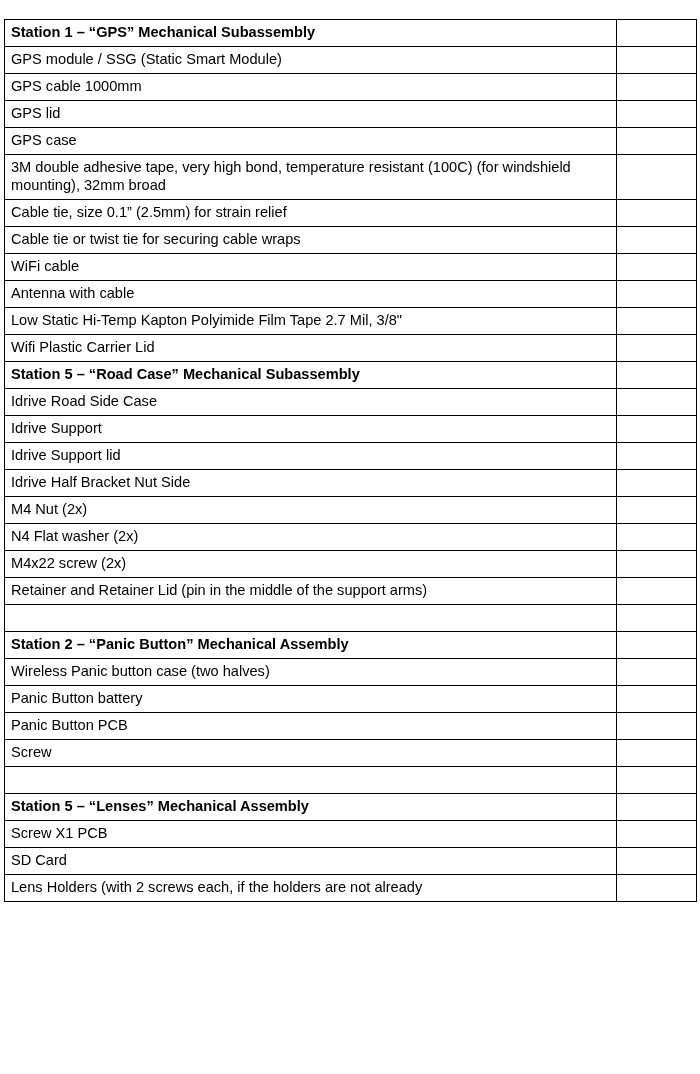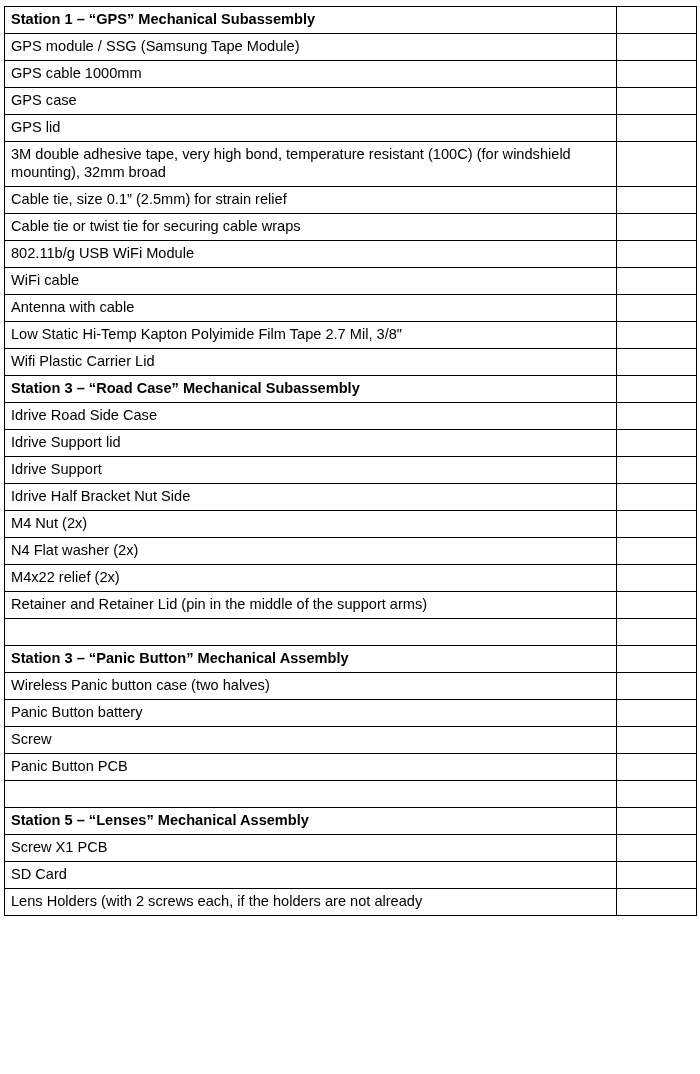--- a/index.html
+++ b/index.html
@@ -10,21 +10,21 @@
   body {
     width: 700px;
     height: 1074px;
     font-family: "Liberation Sans", sans-serif;
     color: #000000;
     overflow: hidden;
   }
   .doc {
     width: 700px;
     box-sizing: border-box;
-    padding: 6px 0 0 0;
+    padding: 19px 0 0 0;
   }
   table.bom {
     border-collapse: collapse;
     width: 692px;
     margin-left: 4px;
     table-layout: fixed;
   }
   table.bom col.c-desc { width: 612px; }
   table.bom col.c-qty  { width: 80px; }
 
@@ -58,125 +58,121 @@
     <colgroup>
       <col class="c-desc">
       <col class="c-qty">
     </colgroup>
     <tbody id="table-body">
         <tr>
           <td class="section">Station 1 – “GPS” Mechanical Subassembly</td>
           <td class="qty"></td>
         </tr>
         <tr>
-          <td class="indent">GPS module / SSG (Samsung Tape Module)</td>
+          <td class="indent">GPS module / SSG (Static Smart Module)</td>
           <td class="qty"></td>
         </tr>
         <tr>
           <td class="indent">GPS cable 1000mm</td>
           <td class="qty"></td>
         </tr>
         <tr>
-          <td class="indent">GPS case</td>
+          <td class="indent">GPS lid</td>
           <td class="qty"></td>
         </tr>
         <tr>
-          <td class="indent">GPS lid</td>
+          <td class="indent">GPS case</td>
           <td class="qty"></td>
         </tr>
         <tr>
           <td class="indent"> 3M double adhesive tape, very high bond, temperature resistant (100C) (for windshield mounting), 32mm broad</td>
           <td class="qty"></td>
         </tr>
         <tr>
           <td class="indent">Cable tie, size 0.1” (2.5mm)  for strain relief</td>
           <td class="qty"></td>
         </tr>
         <tr>
           <td class="indent">Cable tie or twist tie for securing cable wraps</td>
-          <td class="qty"></td>
-        </tr>
-        <tr>
-          <td class="indent">802.11b/g USB WiFi Module</td>
           <td class="qty"></td>
         </tr>
         <tr>
           <td class="indent">WiFi cable</td>
           <td class="qty"></td>
         </tr>
         <tr>
           <td class="indent">Antenna with cable</td>
           <td class="qty"></td>
         </tr>
         <tr>
           <td class="indent">Low Static Hi-Temp Kapton Polyimide Film Tape 2.7 Mil, 3/8"</td>
           <td class="qty"></td>
         </tr>
         <tr>
           <td class="indent">Wifi  Plastic Carrier Lid</td>
           <td class="qty"></td>
         </tr>
         <tr>
-          <td class="section">Station 3 – “Road Case” Mechanical Subassembly</td>
+          <td class="section">Station 5 – “Road Case” Mechanical Subassembly</td>
           <td class="qty"></td>
         </tr>
         <tr>
           <td class="indent">Idrive Road Side Case</td>
           <td class="qty"></td>
         </tr>
         <tr>
-          <td class="indent">Idrive Support lid</td>
+          <td class="indent">Idrive Support</td>
           <td class="qty"></td>
         </tr>
         <tr>
-          <td class="indent">Idrive Support</td>
+          <td class="indent">Idrive Support lid</td>
           <td class="qty"></td>
         </tr>
         <tr>
           <td class="indent">Idrive Half Bracket Nut Side</td>
           <td class="qty"></td>
         </tr>
         <tr>
           <td class="indent">M4 Nut (2x)</td>
           <td class="qty"></td>
         </tr>
         <tr>
           <td class="indent">N4 Flat washer (2x)</td>
           <td class="qty"></td>
         </tr>
         <tr>
-          <td class="indent">M4x22 relief (2x)</td>
+          <td class="indent">M4x22 screw (2x)</td>
           <td class="qty"></td>
         </tr>
         <tr>
           <td class="indent">Retainer and Retainer Lid (pin in the middle of the support arms)</td>
           <td class="qty"></td>
         </tr>
         <tr>
           <td class="blank"></td>
           <td class="qty"></td>
         </tr>
         <tr>
-          <td class="section">Station 3 – “Panic Button” Mechanical Assembly</td>
+          <td class="section">Station 2 – “Panic Button” Mechanical Assembly</td>
           <td class="qty"></td>
         </tr>
         <tr>
           <td class="indent">Wireless Panic button case (two halves)</td>
           <td class="qty"></td>
         </tr>
         <tr>
           <td class="indent">Panic Button battery</td>
           <td class="qty"></td>
         </tr>
         <tr>
-          <td class="indent">Screw</td>
+          <td class="indent">Panic Button PCB</td>
           <td class="qty"></td>
         </tr>
         <tr>
-          <td class="indent">Panic Button PCB</td>
+          <td class="indent">Screw</td>
           <td class="qty"></td>
         </tr>
         <tr>
           <td class="blank"></td>
           <td class="qty"></td>
         </tr>
         <tr>
           <td class="section">Station 5 – “Lenses” Mechanical Assembly</td>
           <td class="qty"></td>
         </tr>

